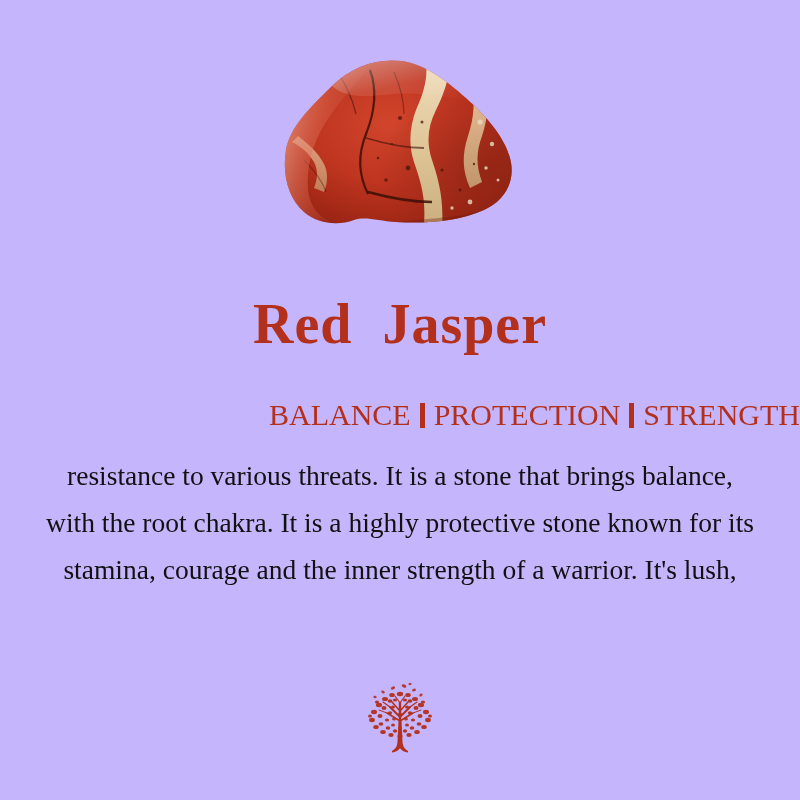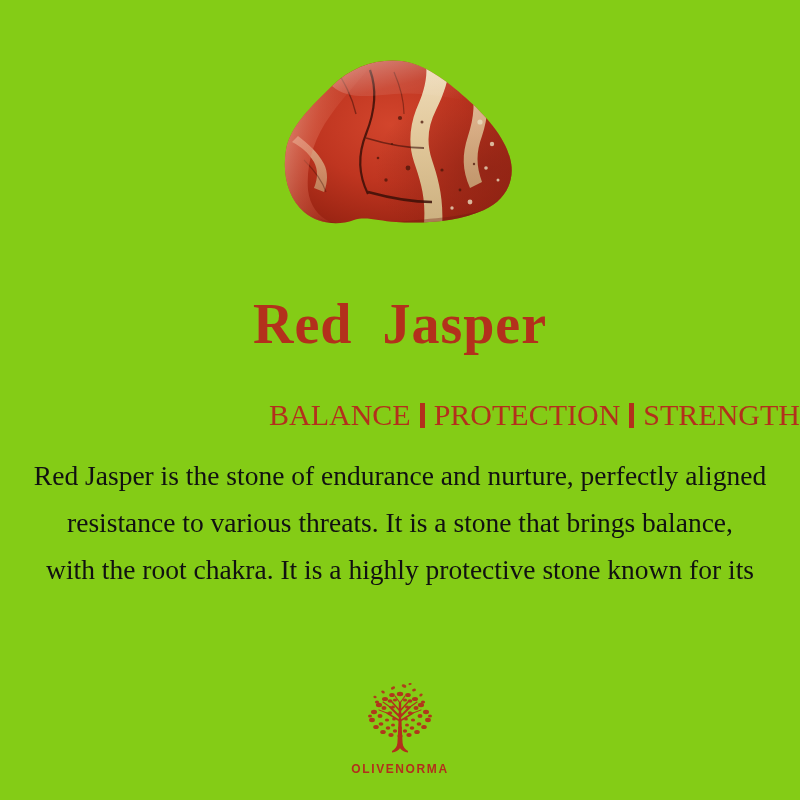--- a/index.html
+++ b/index.html
@@ -13,21 +13,21 @@
     height: 800px;
     overflow: hidden;
     font-family: "Liberation Serif", "DejaVu Serif", serif;
     -webkit-font-smoothing: antialiased;
   }
 
   #card {
     position: relative;
     width: 800px;
     height: 800px;
-    background: #84cc16;
+    background: #c4b5fd;
     box-sizing: border-box;
   }
 
   
   .stone-wrap {
     position: absolute;
     left: 0;
     top: 52px;
     width: 800px;
     height: 195px;
@@ -222,23 +222,23 @@
     </svg>
   </div>
 
   <div class="title">Red  Jasper</div>
 
   <div class="subtitle">
     <span>BALANCE</span><span class="sep"></span><span>PROTECTION</span><span class="sep"></span><span>STRENGTH</span>
   </div>
 
   <div class="body-copy">
-    <span class="ln">Red Jasper is the stone of endurance and nurture, perfectly aligned</span>
     <span class="ln">resistance to various threats. It is a stone that brings balance,</span>
     <span class="ln">with the root chakra. It is a highly protective stone known for its</span>
+    <span class="ln">stamina, courage and the inner strength of a warrior. It's lush,</span>
   </div>
 
   <div class="logo">
     <svg class="logo-mark" viewBox="0 0 86 76" aria-label="olivenorma tree logo">
       <g fill="#b3301c">
 
         <path d="M41.6 38 L44.4 38 L45.6 60 C46 64, 48 66, 51 68 L51 69.4
                  C47 69, 44.6 67.6, 43 65.2 C41.4 67.6, 39 69, 35 69.4 L35 68
                  C38 66, 40 64, 40.4 60 Z"></path>
 
@@ -315,16 +315,15 @@
           <ellipse cx="36" cy="5" rx="2.2" ry="1.5" transform="rotate(-24 36 5)"></ellipse>
           <ellipse cx="47" cy="3" rx="2.4" ry="1.6" transform="rotate(22 47 3)"></ellipse>
           <ellipse cx="57" cy="7" rx="2" ry="1.4" transform="rotate(-18 57 7)"></ellipse>
           <ellipse cx="26" cy="9" rx="1.9" ry="1.3" transform="rotate(28 26 9)"></ellipse>
           <ellipse cx="64" cy="12" rx="1.8" ry="1.3" transform="rotate(-30 64 12)"></ellipse>
           <ellipse cx="18" cy="14" rx="1.7" ry="1.2" transform="rotate(20 18 14)"></ellipse>
           <ellipse cx="53" cy="1" rx="1.6" ry="1.1" transform="rotate(-12 53 1)"></ellipse>
         </g>
       </g>
     </svg>
-    <span class="logo-word">OLIVENORMA</span>
   </div>
 
 </div>
 
 </body></html>

